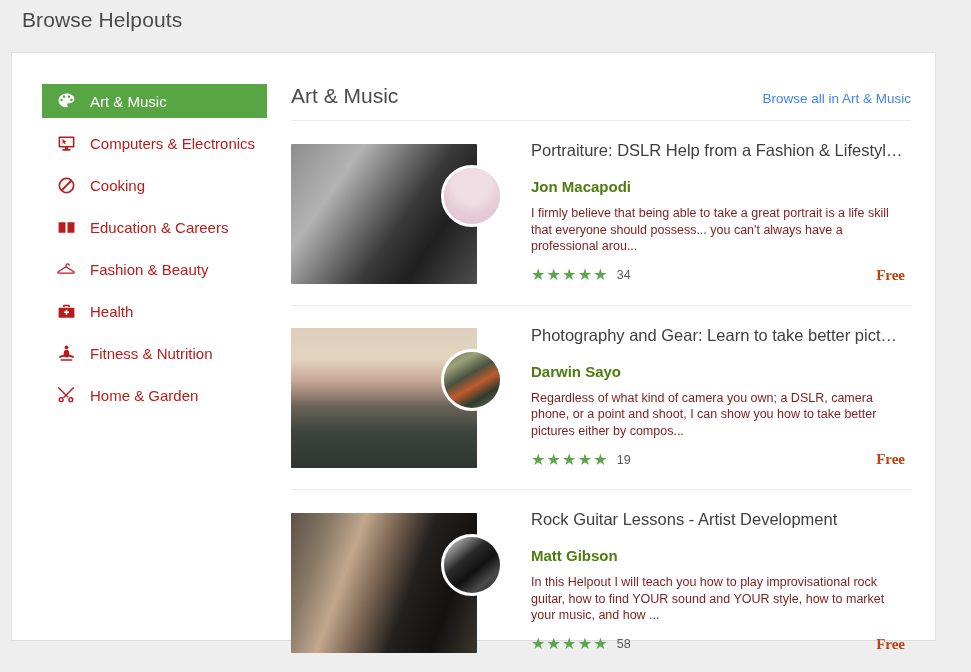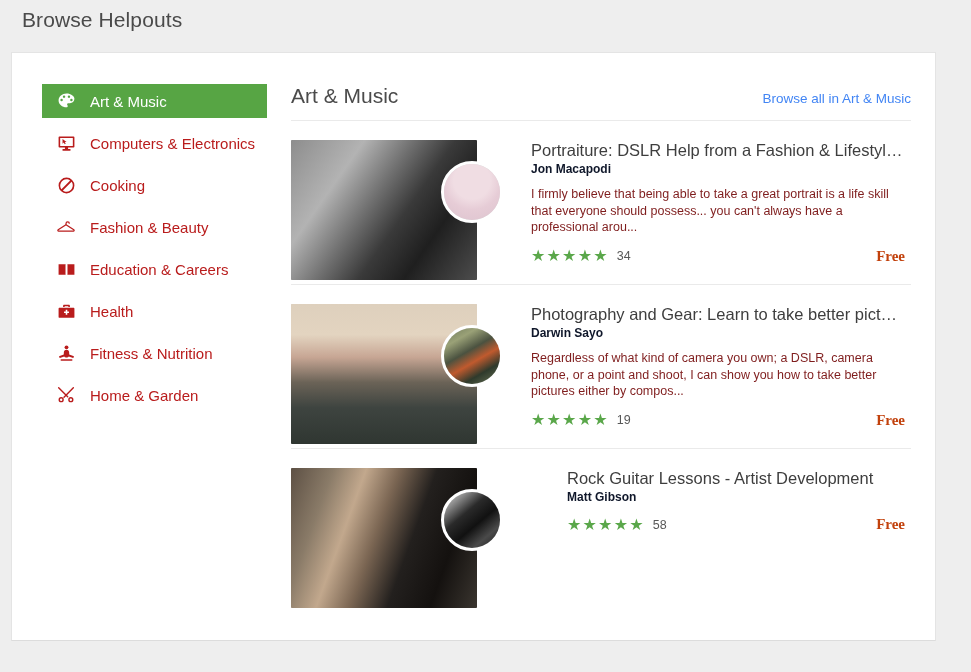--- a/index.html
+++ b/index.html
@@ -84,24 +84,25 @@
   #browse-all-link {
     font-size: 13.5px;
     color: #4285f4;
     text-decoration: none;
     cursor: pointer;
   }
 
   
   .listing {
     display: flex;
-    padding: 19px 0 4px 0;
+    padding: 19px 0 21px 0;
     border-bottom: 1px solid #eaeaea;
-  }
-  .listing:last-child { border-bottom: none; gap: 36px; }
+    align-items: flex-end;
+  }
+  .listing:last-child { border-bottom: none; }
 
   .thumb-wrap {
     position: relative;
     flex: 0 0 212px;
     width: 212px;
     margin-right: 28px;
   }
   .thumb {
     width: 186px; height: 140px;
     border-radius: 1px;
@@ -126,24 +127,24 @@
     font-size: 16.5px;
     color: #3e3e3e;
     font-weight: 400;
     line-height: 20px;
     white-space: nowrap;
     overflow: hidden;
     text-overflow: ellipsis;
     cursor: pointer;
   }
   .listing-author {
-    font-size: 12px;
-    color: #0f172a;
+    font-size: 15px;
+    color: #4d7c0f;
     font-weight: bold;
-    margin-top: 2px;
+    margin-top: 18px;
   }
   .listing-desc {
     font-size: 12.5px;
     color: #7f1d1d;
     line-height: 16.5px;
     margin-top: 10px;
   }
   .listing-foot {
     display: flex;
     align-items: center;
@@ -198,35 +199,35 @@
       <div class="side-item">
         <span class="side-icon">
           <svg width="19" height="19" viewBox="0 0 24 24" fill="currentColor">
             <path d="M12 2a10 10 0 1 0 0 20 10 10 0 0 0 0-20zm0 2c1.7 0 3.3.6 4.6 1.6L5.6 16.6A8 8 0 0 1 12 4zm0 16c-1.7 0-3.3-.6-4.6-1.6L18.4 7.4A8 8 0 0 1 12 20z"></path>
           </svg>
         </span>
         <span class="side-label">Cooking</span>
       </div>
       <div class="side-item">
         <span class="side-icon">
+          <svg width="19" height="19" viewBox="0 0 24 24" fill="currentColor">
+            <path d="M2 5.5h9v13H2zM13 5.5h9v13h-9z"></path>
+            <path d="M11 5.5h2v13h-2z" fill="#ffffff"></path>
+          </svg>
+        </span>
+        <span class="side-label">Education &amp; Careers</span>
+      </div>
+      <div class="side-item">
+        <span class="side-icon">
           <svg width="20" height="20" viewBox="0 0 24 24" fill="none" stroke="currentColor" stroke-width="1.5" stroke-linejoin="round">
             <path d="M12 9.3V8c0-1.2.9-2.2 2-2.2s2 1 2 2.2"></path>
             <path d="M12 9.3 2.6 15.4c-.7.5-.4 1.6.5 1.6h17.8c.9 0 1.2-1.1.5-1.6L12 9.3z"></path>
           </svg>
         </span>
         <span class="side-label">Fashion &amp; Beauty</span>
-      </div>
-      <div class="side-item">
-        <span class="side-icon">
-          <svg width="19" height="19" viewBox="0 0 24 24" fill="currentColor">
-            <path d="M2 5.5h9v13H2zM13 5.5h9v13h-9z"></path>
-            <path d="M11 5.5h2v13h-2z" fill="#ffffff"></path>
-          </svg>
-        </span>
-        <span class="side-label">Education &amp; Careers</span>
       </div>
       <div class="side-item">
         <span class="side-icon">
           <svg width="19" height="19" viewBox="0 0 24 24" fill="currentColor">
             <path d="M9 3.4h6c.7 0 1.3.6 1.3 1.3v1.6h-2V5.4h-4.6v.9h-2V4.7c0-.7.6-1.3 1.3-1.3z"></path>
             <path d="M3.2 7.4h17.6c.7 0 1.2.6 1.2 1.2v10.2c0 .7-.5 1.2-1.2 1.2H3.2c-.7 0-1.2-.5-1.2-1.2V8.6c0-.6.5-1.2 1.2-1.2z"></path>
             <path d="M11 9.9h2v2.1h2.1v2H13v2.1h-2V14H8.9v-2H11z" fill="#ffffff"></path>
           </svg>
         </span>
         <span class="side-label">Health</span>
@@ -309,20 +310,21 @@
             <div class="thumb">
               <div class="ph" style="background:linear-gradient(110deg,#5d5044 0%,#8a7b68 18%,#c2a88d 32%,#7b6653 46%,#23201e 62%,#14110f 80%,#3a352f 100%);"></div>
             </div>
             <div class="avatar">
               <div class="ph" style="background:linear-gradient(140deg,#d9d9d9 0%,#8f8f8f 18%,#2a2a2a 38%,#111111 58%,#4a4a4a 78%,#1a1a1a 100%);"></div>
             </div>
           </div>
           <div class="info">
             <div class="listing-title">Rock Guitar Lessons - Artist Development</div>
             <div class="listing-author">Matt Gibson</div>
+            <div class="listing-desc">In this Helpout I will teach you how to play improvisational rock guitar, how to find YOUR sound and YOUR style, how to market your music, and how ...</div>
             <div class="listing-foot">
               <div class="rating">
                 <span class="stars">★★★★★</span>
                 <span class="rating-count">58</span>
               </div>
               <div class="price">Free</div>
             </div>
           </div>
         </div>
       </div>

